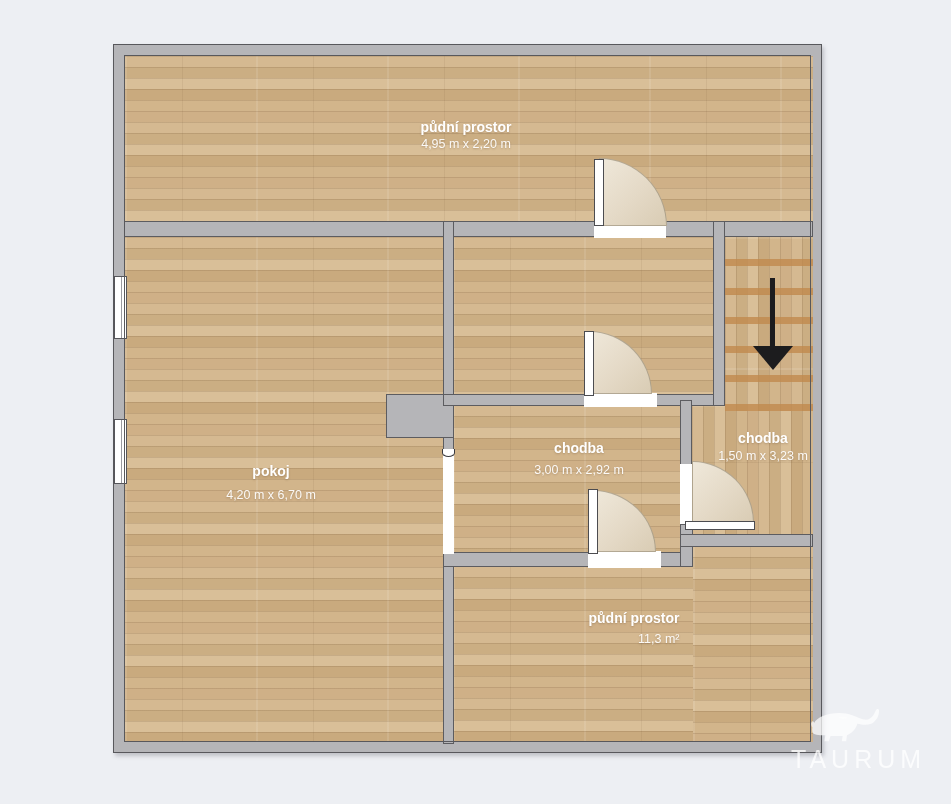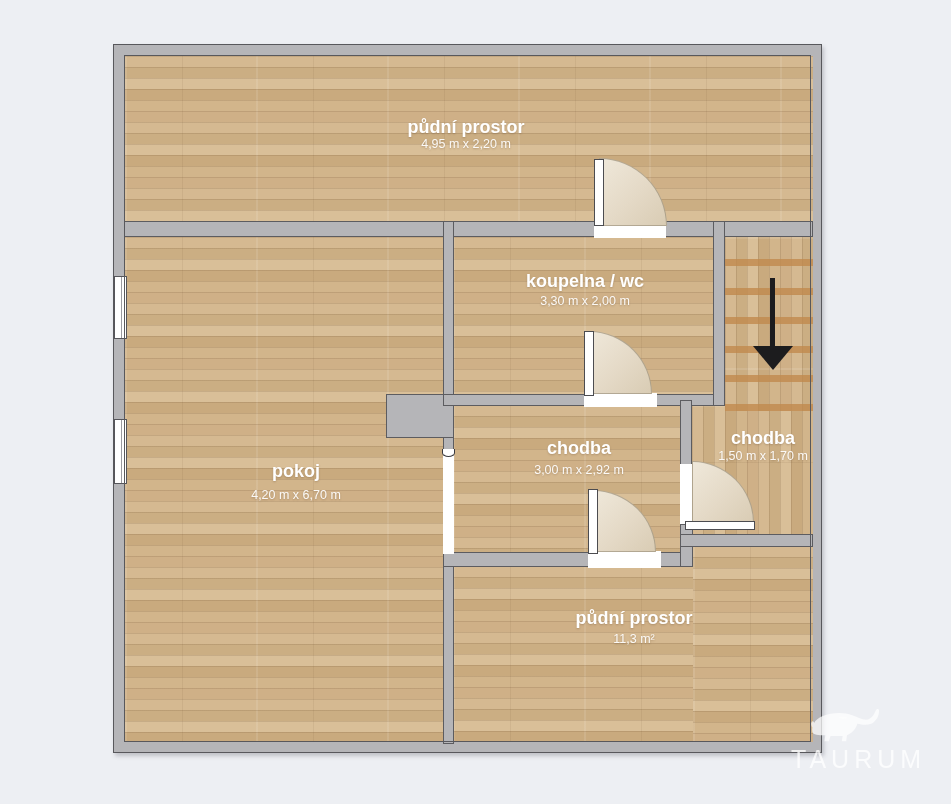--- a/index.html
+++ b/index.html
@@ -70,24 +70,24 @@
     position:absolute;width:0;height:0;z-index:6;
     border-left:20px solid transparent;border-right:20px solid transparent;
     border-top:24px solid #1c1c1e;
   }
   
   .room-label{
     position:absolute;z-index:6;transform:translateX(-50%);
     text-align:center;color:#ffffff;white-space:nowrap;
     text-shadow:0 1px 2px rgba(95,70,45,.30);
   }
-  .room-label .name{font-size:18px;font-weight:bold;line-height:16px;}
+  .room-label .name{font-size:14px;font-weight:bold;line-height:16px;}
   .room-label .dims{font-size:12.5px;font-weight:normal;line-height:15px;color:rgba(255,255,255,.93);}
   .gap-2 .dims{margin-top:2px;} .gap-3 .dims{margin-top:3px;}
-  .gap-5 .dims{margin-top:5px;} .gap-6 .dims{margin-top:6px;}
+  .gap-5 .dims{margin-top:5px;} .gap-6 .dims{margin-top:6px;text-align:right;}
   .gap-7 .dims{margin-top:7px;} .gap-9 .dims{margin-top:9px;}
   
   .watermark{position:absolute;z-index:10;pointer-events:none;}
   .watermark-text{
     position:absolute;left:791px;top:745px;width:140px;
     font-size:25px;letter-spacing:5px;color:rgba(255,255,255,.78);
     font-weight:400;
   }
   .watermark-bull{position:absolute;left:803px;top:697px;opacity:.85;}
 </style>
@@ -145,35 +145,31 @@
   <div class="door-arc" style="left:479px;top:445px;width:63px;height:62px;"></div>
   <div class="door-leaf" style="left:474px;top:444px;width:10px;height:65px;"></div>
 
   <div class="door-arc" style="left:578px;top:416px;width:62px;height:62px;"></div>
   <div class="door-leaf" style="left:571px;top:476px;width:70px;height:9px;"></div>
 
   <div class="room-label gap-2" style="left:352px;top:74px;">
     <div class="name">půdní prostor</div>
     <div class="dims">4,95 m x 2,20 m</div>
   </div>
-  <div class="room-label gap-5" style="left:471px;top:228px;">
-    <div class="name">koupelna / wc</div>
-    <div class="dims">3,30 m x 2,00 m</div>
-  </div>
-  <div class="room-label gap-9" style="left:182px;top:418px;">
+  <div class="room-label gap-9" style="left:157px;top:418px;">
     <div class="name">pokoj</div>
     <div class="dims">4,20 m x 6,70 m</div>
   </div>
   <div class="room-label gap-7" style="left:465px;top:395px;">
     <div class="name">chodba</div>
     <div class="dims">3,00 m x 2,92 m</div>
   </div>
   <div class="room-label gap-3" style="left:649px;top:385px;">
     <div class="name">chodba</div>
-    <div class="dims">1,50 m x 1,70 m</div>
+    <div class="dims">1,50 m x 3,23 m</div>
   </div>
   <div class="room-label gap-6" style="left:520px;top:565px;">
     <div class="name">půdní prostor</div>
     <div class="dims">11,3 m²</div>
   </div>
 
   <div class="interior-outline"></div>
 </div>
 
 <div class="watermark">

